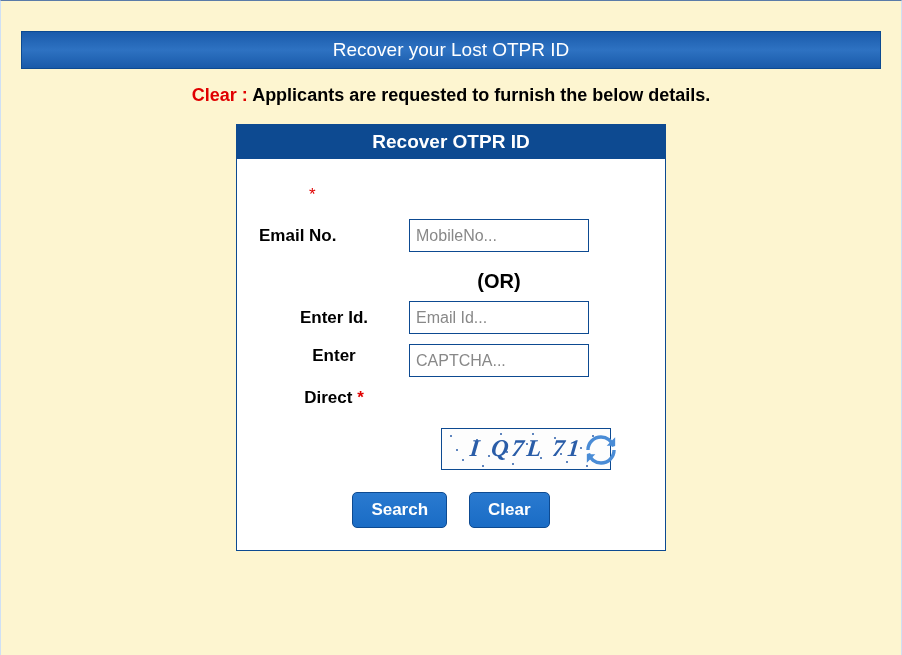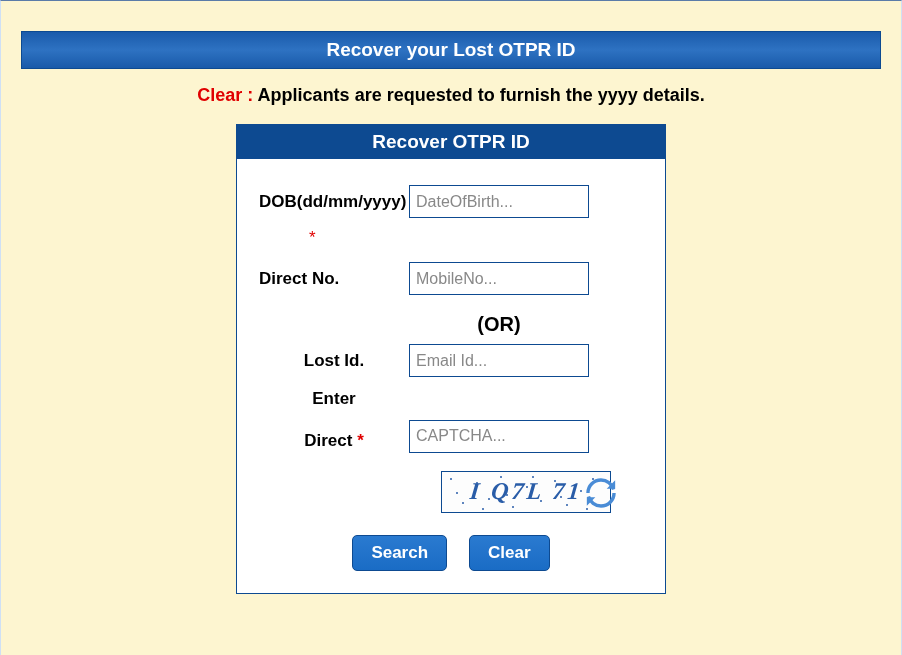--- a/index.html
+++ b/index.html
@@ -20,21 +20,21 @@
       border-left: 1px solid #cfe0f5;
       border-right: 1px solid #cfe0f5;
       height: 100%;
     }
     .header-bar {
       margin: 30px 20px 0 20px;
       background: linear-gradient(to bottom, #1a5bab 0%, #2e72c2 50%, #195aa9 100%);
       border: 1px solid #0d4a91;
       color: #fff;
       font-size: 19px;
-      font-weight: bold;
+      font-weight: normal;
       text-align: center;
       padding: 7px 0;
     }
     .note-line {
       text-align: center;
       margin: 16px 0 18px 0;
       font-size: 18px;
       font-weight: bold;
       color: #000;
     }
@@ -168,57 +168,51 @@
 </head>
 <body>
 
 <div class="outer-border">
 
   <div class="header-bar">
     <span>Recover your Lost OTPR ID</span>
   </div>
 
   <div class="note-line">
-    <span class="note-label">Clear :</span><span> Applicants are requested to furnish the yyyy details.</span>
+    <span class="note-label">Clear :</span><span> Applicants are requested to furnish the below details.</span>
   </div>
 
   <div class="form-card">
     <div class="form-card-header">Recover OTPR ID</div>
 
     <div class="form-body">
 
 
-      <div class="form-row">
-        <div class="form-label">DOB(dd/mm/yyyy)</div>
-        <div class="form-input-cell">
-          <input type="text" class="form-control" placeholder="DateOfBirth..." style="">
-        </div>
-      </div>
 
       <div class="dob-star-row">
         <span class="req">*</span>
       </div>
 
       <div class="form-row">
-        <div class="form-label">Direct No.</div>
+        <div class="form-label">Email No.</div>
         <div class="form-input-cell">
           <input type="text" class="form-control" placeholder="MobileNo..." style="">
         </div>
       </div>
 
       <div class="or-row">(OR)</div>
 
       <div class="form-row">
-        <div class="form-label" style="text-align:center;">Lost Id.</div>
+        <div class="form-label" style="text-align:center;">Enter Id.</div>
         <div class="form-input-cell">
           <input type="text" class="form-control" placeholder="Email Id..." style="">
         </div>
       </div>
 
-      <div class="form-row" style="align-items:flex-end;">
+      <div class="form-row" style="align-items:flex-start;">
         <div class="form-label captcha-label-wrap" style="text-align:center;">
           <div>Enter</div>
           <div style="margin-top:18px;">
             <span>Direct </span><span class="req">*</span>
           </div>
         </div>
         <div class="form-input-cell">
           <input type="text" class="form-control" placeholder="CAPTCHA..." style="">
         </div>
       </div>

